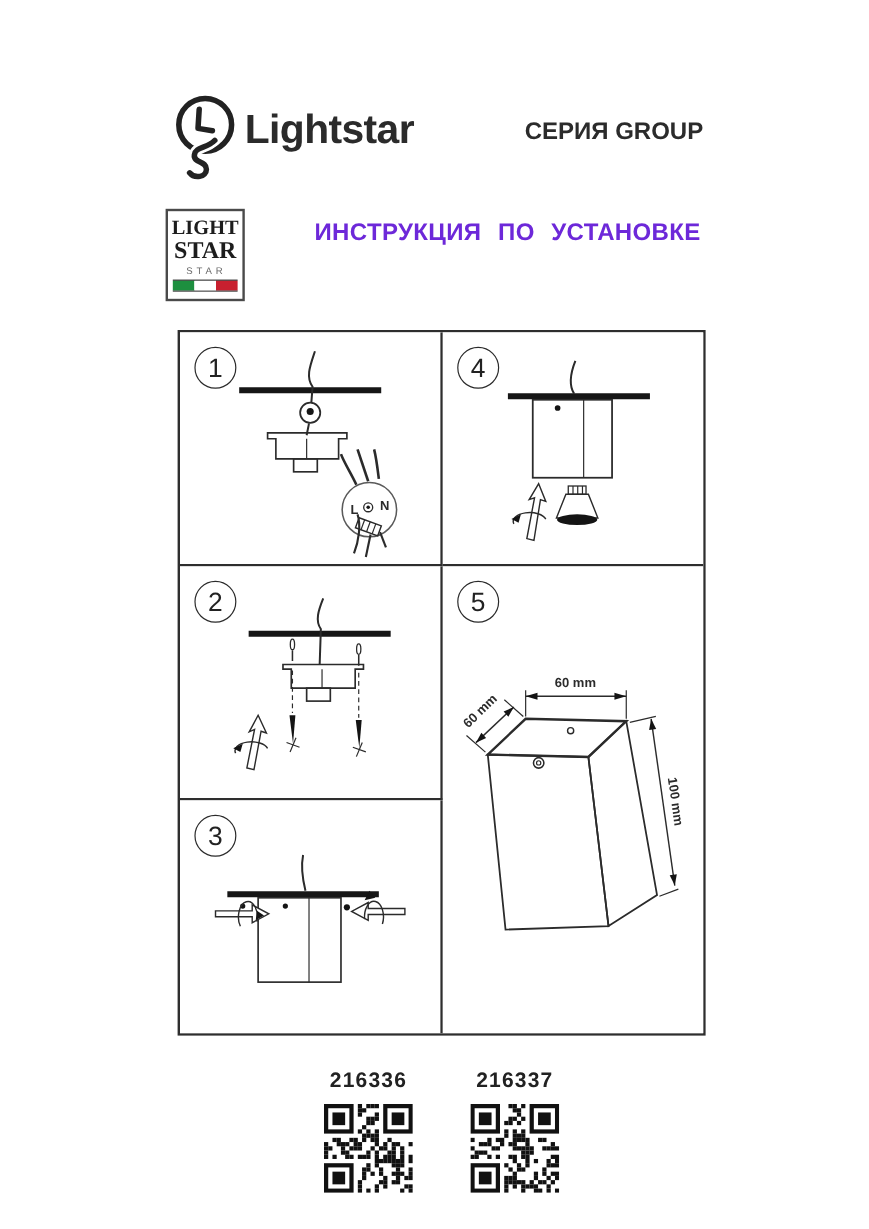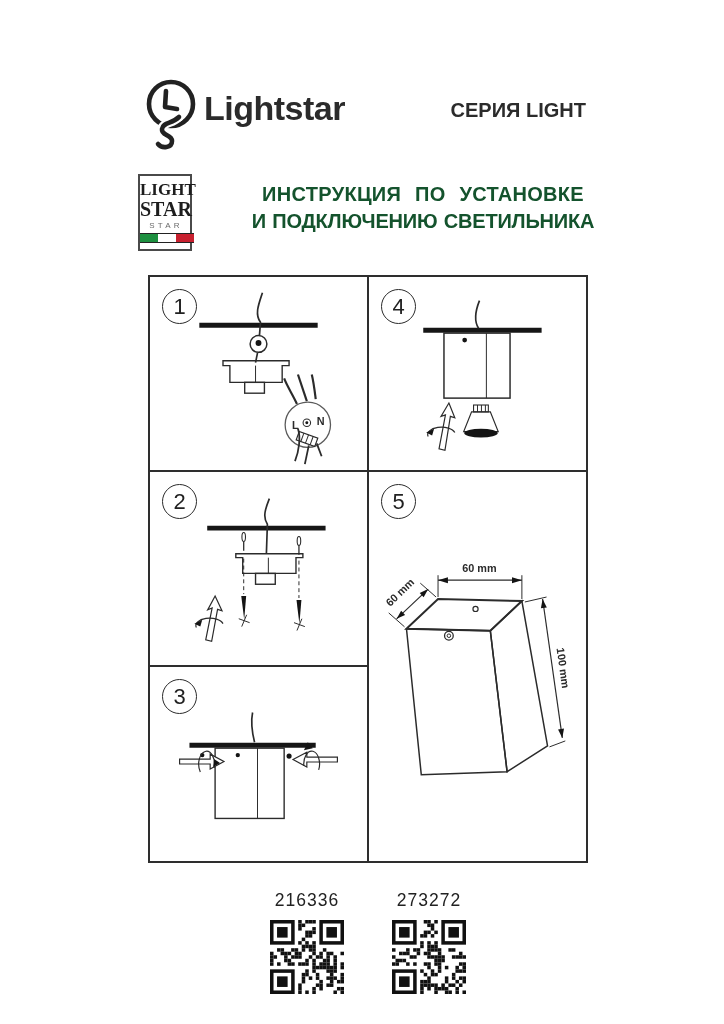--- a/index.html
+++ b/index.html
@@ -5,85 +5,84 @@
   html,body{margin:0;padding:0;background:#fff;}
   .page{position:relative;width:724px;height:1024px;background:#ffffff;overflow:hidden;
         font-family:"Liberation Sans",sans-serif;color:#2b2b2b;margin-top:45px;}
   
   .logo-icon{position:absolute;left:142px;top:31px;}
   .brand{position:absolute;left:204px;top:44px;font-size:34px;font-weight:bold;
          letter-spacing:-0.5px;color:#2b2b2b;}
   .hdr-right{position:absolute;left:360px;top:51px;width:226px;text-align:right;
              font-weight:bold;font-size:20px;line-height:29px;color:#2b2b2b;}
   
-  .badge{position:absolute;left:138px;top:129px;width:54px;height:77px;border:2px solid #4a4a4a;
+  .badge{position:absolute;left:138px;top:129px;width:66px;height:77px;border:2px solid #4a4a4a;
          box-sizing:border-box;text-align:center;padding-top:5px;background:#fff;}
   .badge .l1{font-family:"Liberation Serif",serif;font-weight:bold;font-size:17px;line-height:18px;color:#1d1d1d;}
   .badge .l2{font-family:Liberation Serif, serif;font-weight:bold;font-size:20px;line-height:20px;color:#1d1d1d;}
   .badge .l3{font-size:8px;letter-spacing:3.2px;color:#6a6a6a;margin-top:2px;margin-left:2px;}
   .flag{margin:3px auto 0;width:54px;height:8px;border-top:1.5px solid #222;border-bottom:1.5px solid #222;
         display:flex;box-sizing:content-box;}
   .flag span{height:100%;}
   .flag .g{width:18px;background:#1d8f3f;}
   .flag .w{width:18px;background:#ffffff;}
   .flag .r{width:18px;background:#c8202f;}
   
-  .title{position:absolute;left:248px;top:136px;width:350px;text-align:center;font-weight:bold;color:#14532d;}
+  .title{position:absolute;left:248px;top:136px;width:350px;text-align:center;font-weight:bold;color:#6d28d9;}
   .title .t1{font-size:20px;line-height:27px;word-spacing:8px;letter-spacing:0.3px;}
   .title .t2{font-size:20px;line-height:27px;word-spacing:1px;letter-spacing:-0.2px;}
   
   .grid{position:absolute;left:148px;top:230px;width:440px;height:588px;border:2px solid #2e2e2e;
         box-sizing:border-box;background:#fff;}
   .panel{position:absolute;box-sizing:border-box;background:#fff;}
   .p1{left:0;top:0;width:219px;height:195px;border-right:2px solid #2e2e2e;border-bottom:2px solid #2e2e2e;}
   .p2{left:0;top:195px;width:219px;height:195px;border-right:2px solid #2e2e2e;border-bottom:2px solid #2e2e2e;}
   .p3{left:0;top:390px;width:219px;height:194px;border-right:2px solid #2e2e2e;}
   .p4{left:219px;top:0;width:217px;height:195px;border-bottom:2px solid #2e2e2e;}
   .p5{left:219px;top:195px;width:217px;height:389px;}
   .panel svg.diag{position:absolute;left:0;top:0;width:100%;height:100%;}
   .num{position:absolute;left:12px;top:12px;width:33px;height:33px;border:1.7px solid #2b2b2b;
        border-radius:50%;display:flex;align-items:center;justify-content:center;
        font-size:22px;color:#222;background:#fff;z-index:2;}
   
   .footer{position:absolute;left:148px;top:845px;width:440px;display:flex;justify-content:center;gap:48px;}
   .product{text-align:center;}
-  .code{font-size:17.5px;font-weight:normal;letter-spacing:1px;color:#222;}
+  .code{font-size:17.5px;font-weight:bold;letter-spacing:1px;color:#222;}
   .qr{display:block;margin:9px auto 0;background:#fff;}
   text{font-family:"Liberation Sans",sans-serif;}
 </style>
 </head>
 <body>
 
 <div class="page">
 
   <svg class="logo-icon" width="58" height="84" viewBox="0 0 58 84">
     <circle cx="29" cy="28" r="22" fill="none" stroke="#222" stroke-width="4.6"></circle>
     <path d="M24,15 L23,31 L35,33" fill="none" stroke="#222" stroke-width="4.6" stroke-linecap="round" stroke-linejoin="round"></path>
     <path d="M37,41 C30,48 21,46 20,53 C19,60 30,58 30,65 C30,72 20,73 16,68" fill="none" stroke="#fff" stroke-width="9" stroke-linecap="round"></path>
     <path d="M37,41 C30,48 21,46 20,53 C19,60 30,58 30,65 C30,72 20,73 16,68" fill="none" stroke="#222" stroke-width="4.6" stroke-linecap="round"></path>
   </svg>
   <div class="brand">Lightstar</div>
   <div class="hdr-right">
-    <div>СЕРИЯ LIGHT</div>
+    <div>СЕРИЯ GROUP</div>
   </div>
 
   <div class="badge">
     <div class="l1">LIGHT</div>
     <div class="l2">STAR</div>
     <div class="l3">STAR</div>
     <div class="flag">
       <span class="g"></span>
         <span class="w"></span>
         <span class="r"></span>
     </div>
   </div>
 
   <div class="title">
     <div class="t1">ИНСТРУКЦИЯ ПО УСТАНОВКЕ</div>
-    <div class="t2">И ПОДКЛЮЧЕНИЮ СВЕТИЛЬНИКА</div>
   </div>
 
   <div class="grid">
 
     <div class="panel p1">
       <div class="num">1</div>
       <svg class="diag" viewBox="0 0 220 196" preserveAspectRatio="none">
         <g stroke="#2b2b2b" fill="none" stroke-width="1.5">
           <line x1="50" y1="49" x2="170" y2="49" stroke="#161616" stroke-width="5"></line>
           <path d="M114,16 C110,28 106,38 112,46 L111,59" stroke-width="1.7"></path>
@@ -347,21 +346,21 @@
           <rect x="7.0476190476190474" y="7.0476190476190474" width="10.571428571428571" height="10.571428571428571" fill="#111"></rect>
           <rect x="49.33333333333333" y="0" width="24.666666666666664" height="24.666666666666664" fill="#111"></rect>
           <rect x="52.857142857142854" y="3.5238095238095237" width="17.61904761904762" height="17.61904761904762" fill="#fff"></rect>
           <rect x="56.38095238095238" y="7.0476190476190474" width="10.571428571428571" height="10.571428571428571" fill="#111"></rect>
           <rect x="0" y="49.33333333333333" width="24.666666666666664" height="24.666666666666664" fill="#111"></rect>
           <rect x="3.5238095238095237" y="52.857142857142854" width="17.61904761904762" height="17.61904761904762" fill="#fff"></rect>
           <rect x="7.0476190476190474" y="56.38095238095238" width="10.571428571428571" height="10.571428571428571" fill="#111"></rect>
         </svg>
     </div>
     <div class="product">
-      <div class="code">273272</div>
+      <div class="code">216337</div>
       <svg class="qr" width="74" height="74" viewBox="0 0 74 74">
           <rect x="31.714285714285715" y="0" width="3.5238095238095237" height="3.5238095238095237" fill="#111"></rect>
           <rect x="35.23809523809524" y="0" width="3.5238095238095237" height="3.5238095238095237" fill="#111"></rect>
           <rect x="42.285714285714285" y="0" width="3.5238095238095237" height="3.5238095238095237" fill="#111"></rect>
           <rect x="35.23809523809524" y="3.5238095238095237" width="3.5238095238095237" height="3.5238095238095237" fill="#111"></rect>
           <rect x="38.76190476190476" y="3.5238095238095237" width="3.5238095238095237" height="3.5238095238095237" fill="#111"></rect>
           <rect x="38.76190476190476" y="7.0476190476190474" width="3.5238095238095237" height="3.5238095238095237" fill="#111"></rect>
           <rect x="31.714285714285715" y="10.571428571428571" width="3.5238095238095237" height="3.5238095238095237" fill="#111"></rect>
           <rect x="35.23809523809524" y="10.571428571428571" width="3.5238095238095237" height="3.5238095238095237" fill="#111"></rect>
           <rect x="42.285714285714285" y="10.571428571428571" width="3.5238095238095237" height="3.5238095238095237" fill="#111"></rect>

